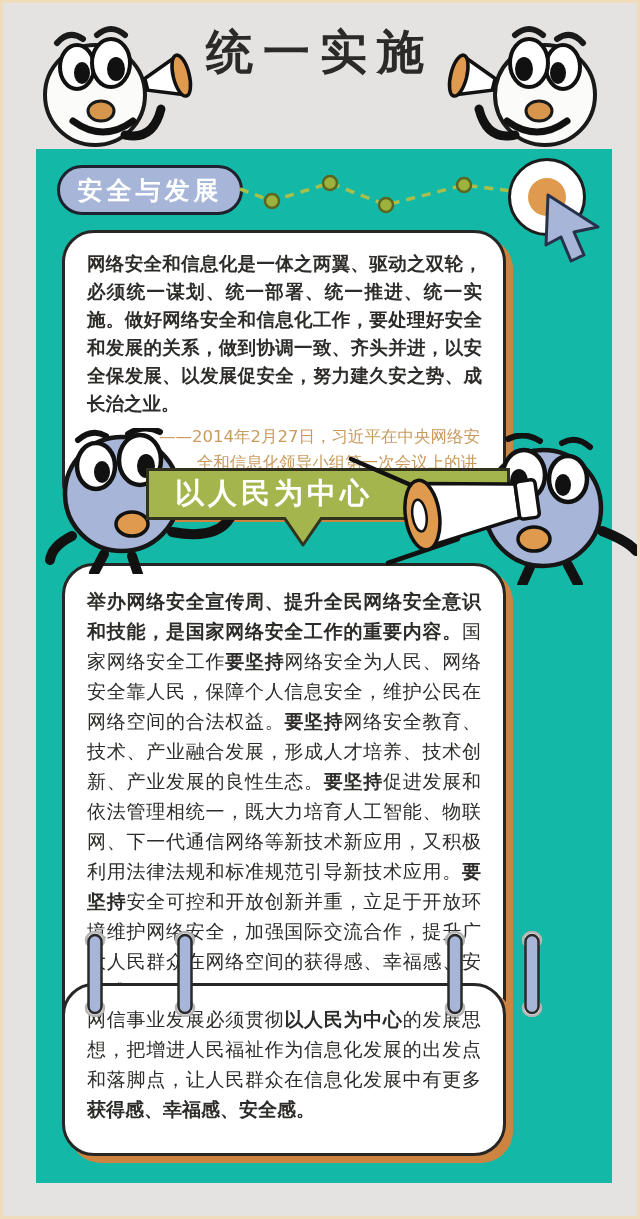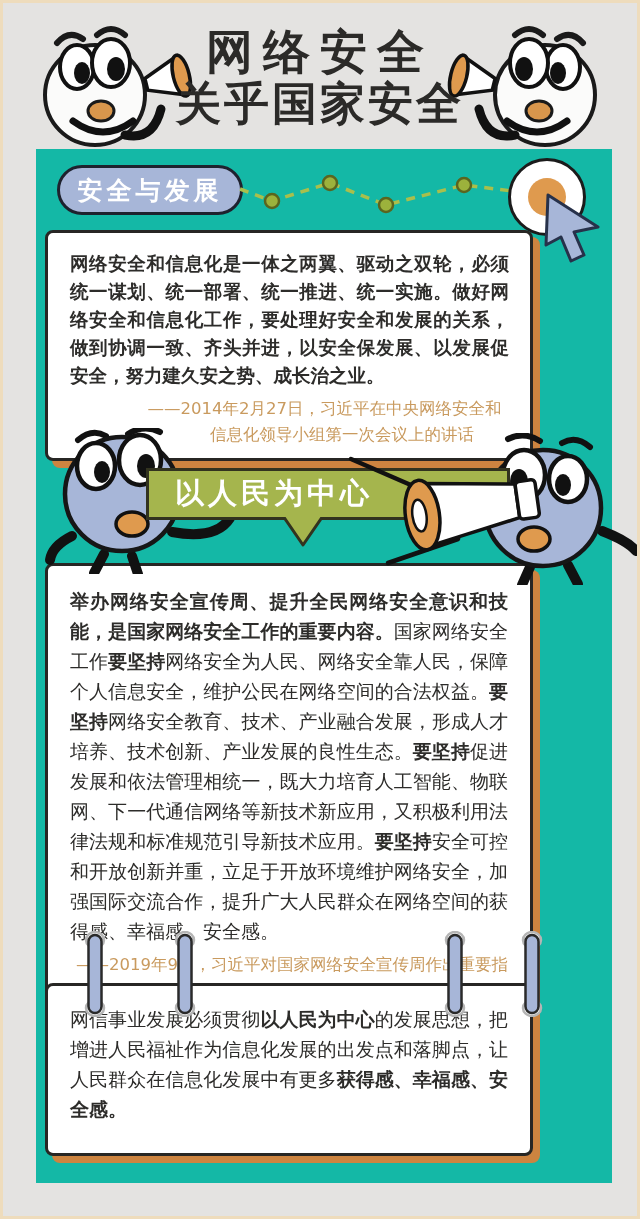--- a/index.html
+++ b/index.html
@@ -34,22 +34,22 @@
   }
   .zigzag{position:absolute;left:202px;top:24px;width:310px;height:46px;}
   .target{
     position:absolute;left:472px;top:9px;width:78px;height:78px;background:#fff;
     border:3px solid #1b1b1b;border-radius:50%;display:flex;align-items:center;justify-content:center;
   }
   .target .core{width:38px;height:38px;border-radius:50%;background:var(--orange-fill);}
   .cursor{position:absolute;left:498px;top:36px;width:76px;height:84px;z-index:3;}
   
   .card{
-    position:absolute;left:9px;width:488px;background:#fff;
-    border:3px solid var(--card-border);border-radius:8px;
+    position:absolute;left:26px;width:444px;background:#fff;
+    border:3px solid var(--card-border);border-radius:32px;
     box-shadow:7px 7px 0 var(--orange);
   }
   .card1{top:81px;min-height:196px;padding:17px 21px 10px 22px;}
   .card2{top:414px;min-height:380px;padding:20px 22px 12px;}
   .card3{top:834px;min-height:173px;padding:18px 22px 8px;}
   .quote{font-size:19px;line-height:29px;text-align:justify;color:#2d2c2a;}
   .card1 .quote{font-weight:700;line-height:28px;font-size:18.5px;}
   .card2 .quote{line-height:30px;}
   .card3 .quote{line-height:30px;}
   .quote .b{font-weight:700;}
@@ -109,22 +109,21 @@
       <ellipse cx="77" cy="52" rx="9" ry="12" fill="#111"></ellipse>
       <ellipse cx="62" cy="94" rx="13" ry="10" fill="#d8964c" stroke="#1a1a1a" stroke-width="3"></ellipse>
       <path d="M34,104 Q64,126 94,104" fill="none" stroke="#111" stroke-width="7" stroke-linecap="round"></path>
       <g transform="translate(102,46) rotate(-14)">
         <polygon points="0,16 36,2 36,42 0,28" fill="#fff" stroke="#111" stroke-width="3.5"></polygon>
         <ellipse cx="36" cy="22" rx="8" ry="21" fill="#df9a4e" stroke="#111" stroke-width="3.5"></ellipse>
       </g>
     </svg>
   </div>
   <div class="title">
-    <div class="l1">网络安全</div>
-    <div class="l2">关乎国家安全</div>
+    <div class="l1">统一实施</div>
   </div>
 </div>
 
 <div class="panel">
 
   <div class="badge">
     <span>安全与发展</span>
   </div>
   <svg class="zigzag" viewBox="0 0 310 46">
     <polyline points="2,16 34,28 92,10 148,32 226,12 306,22" fill="none" stroke="var(--green-line)" stroke-width="3.5" stroke-dasharray="9 7"></polyline>

